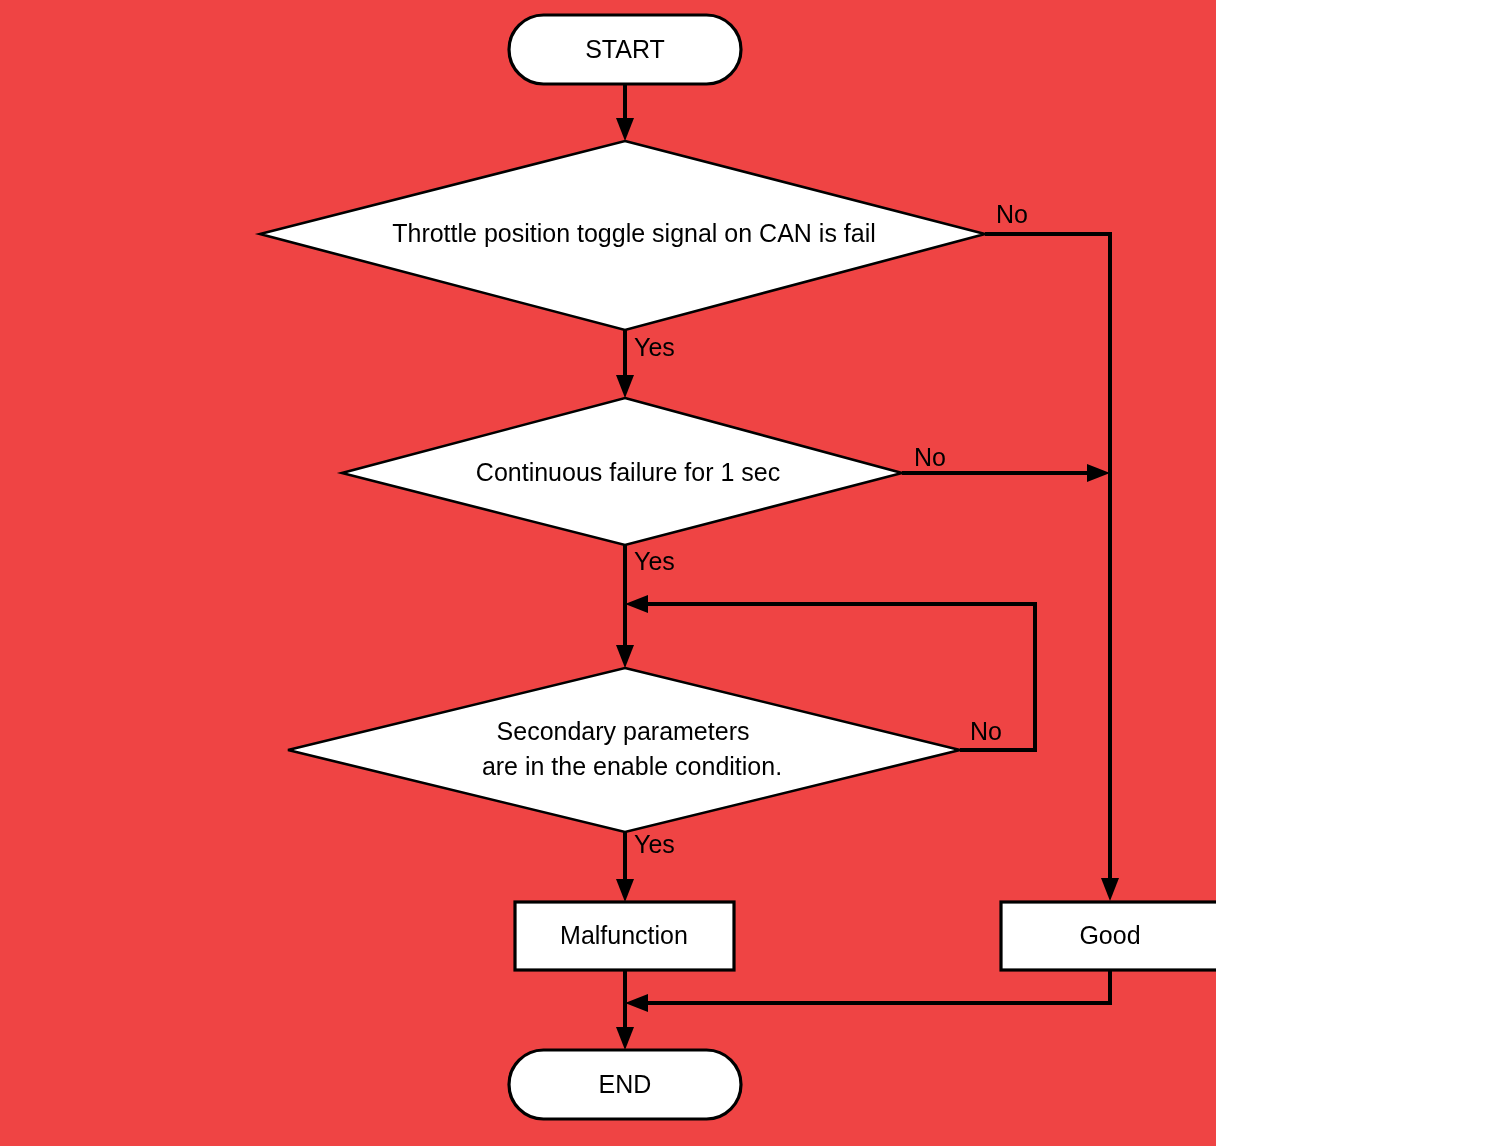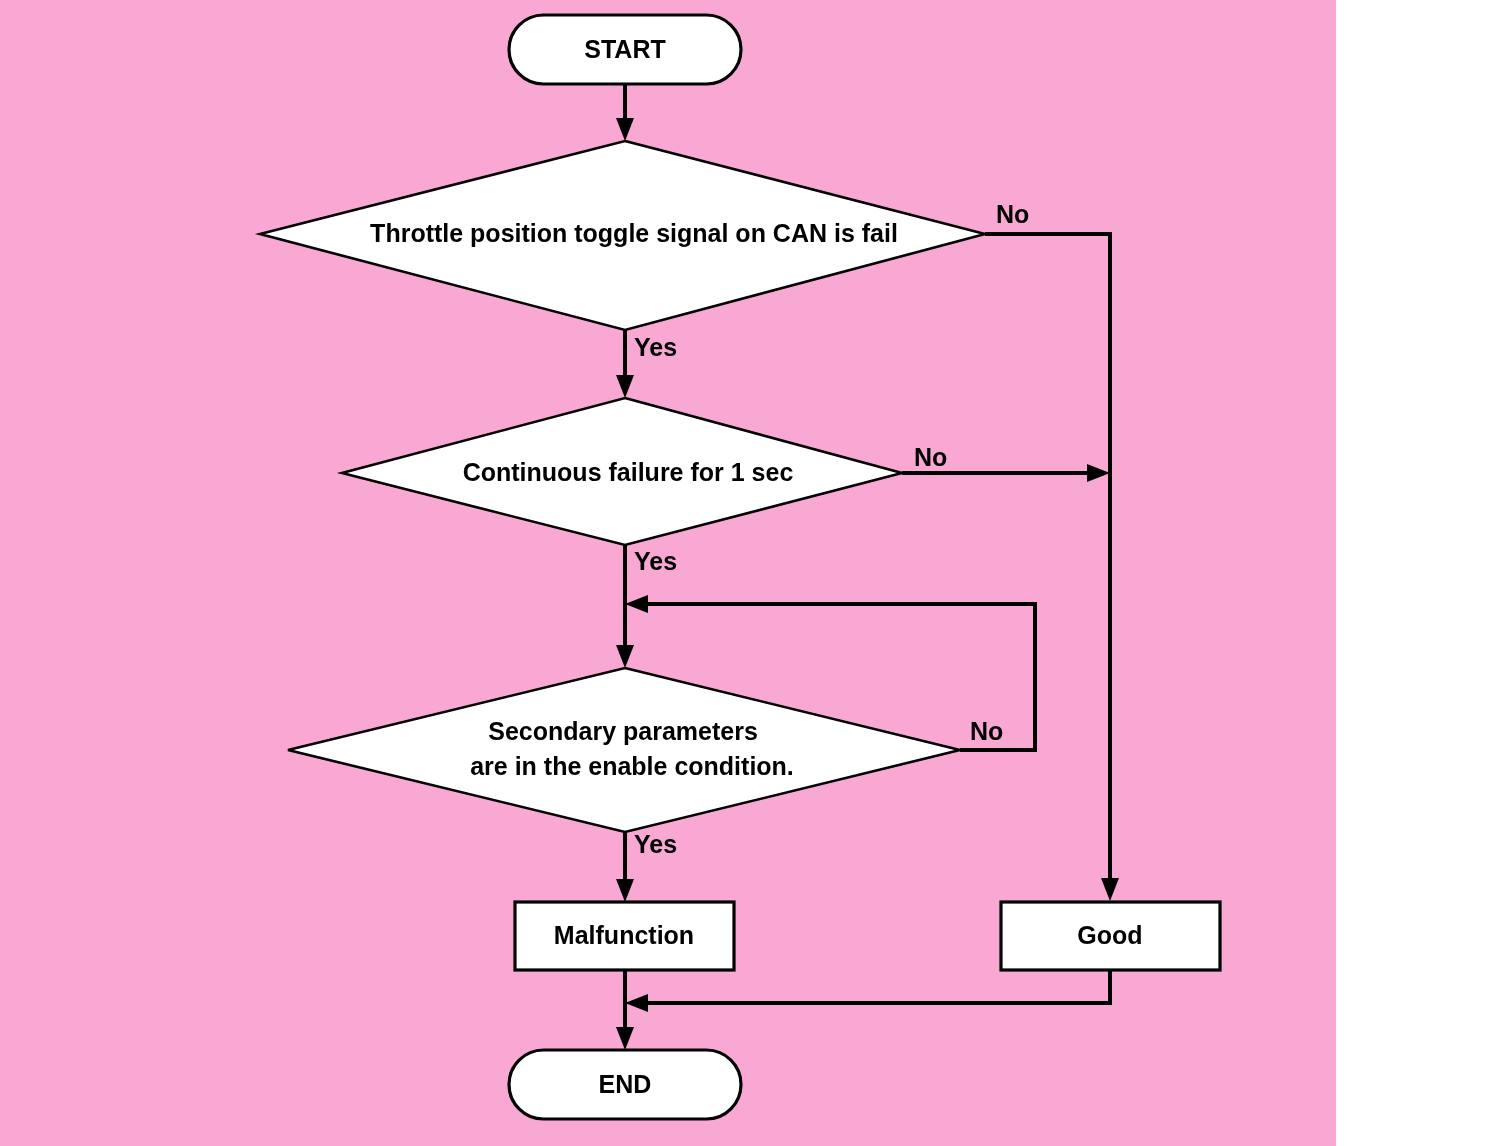--- a/index.html
+++ b/index.html
@@ -5,25 +5,24 @@
   html, body {
     margin: 0;
     padding: 0;
     background: #ffffff;
   }
   body {
     font-family: "Liberation Sans", sans-serif;
   }
   #flowchart-canvas {
     position: relative;
-    width: 1336px;
+    width: 1216px;
     height: 1146px;
-    background: #f9a8d4;
+    background: #ef4444;
     overflow: hidden;
-    font-weight: bold;
   }
   #flowchart-svg {
     position: absolute;
     left: 0;
     top: 0;
     width: 1504px;
     height: 1146px;
   }
   .node-text {
     font-family: "Liberation Sans", sans-serif;

